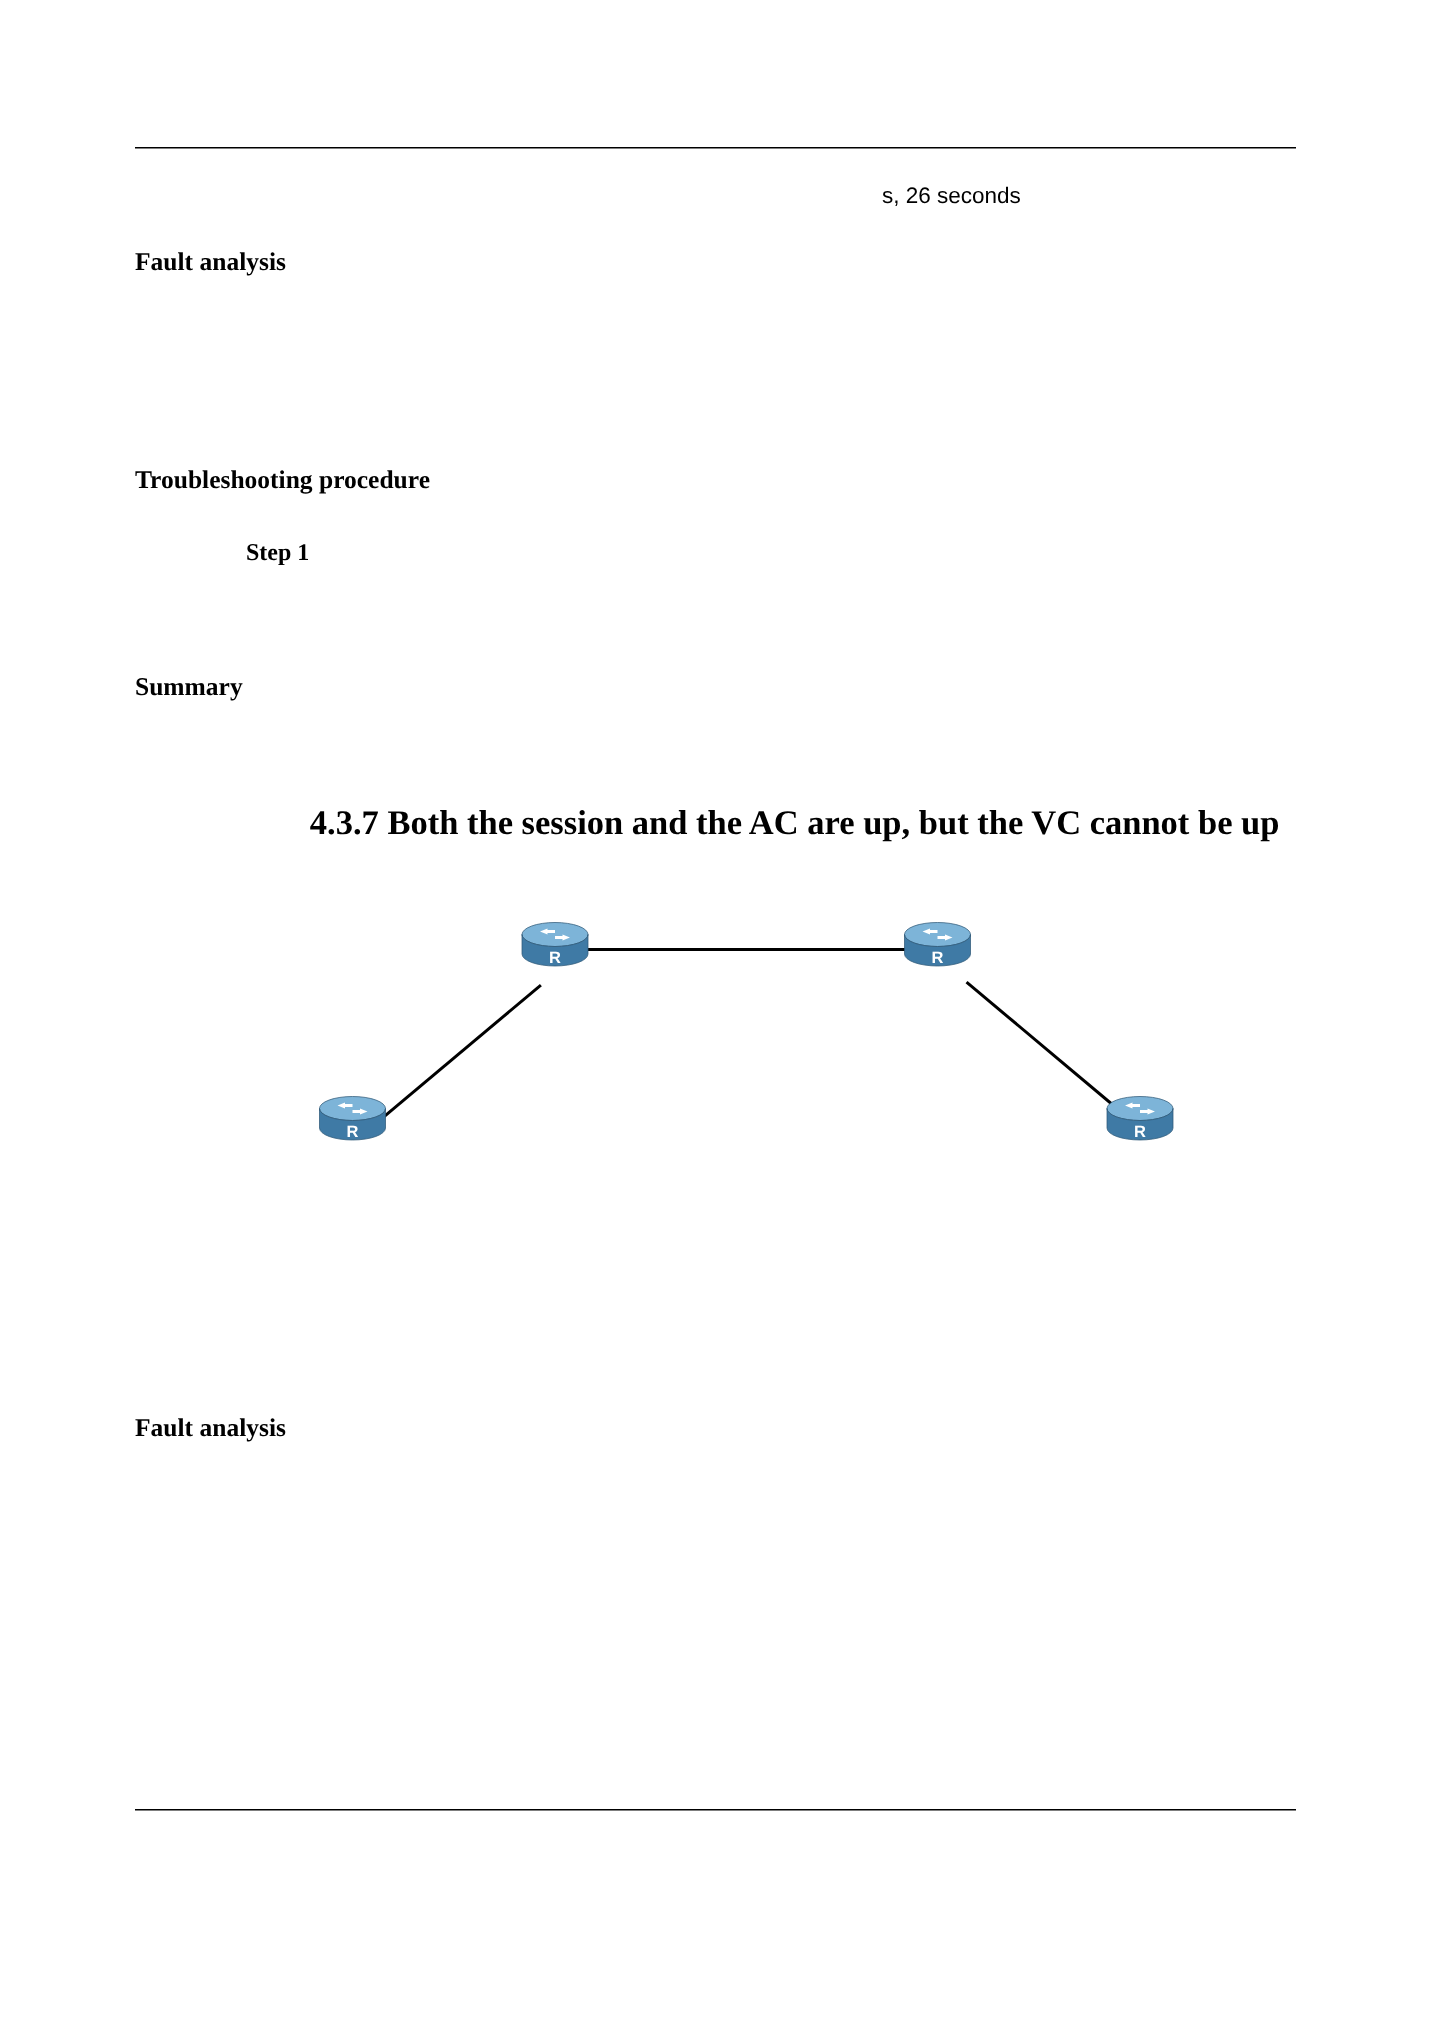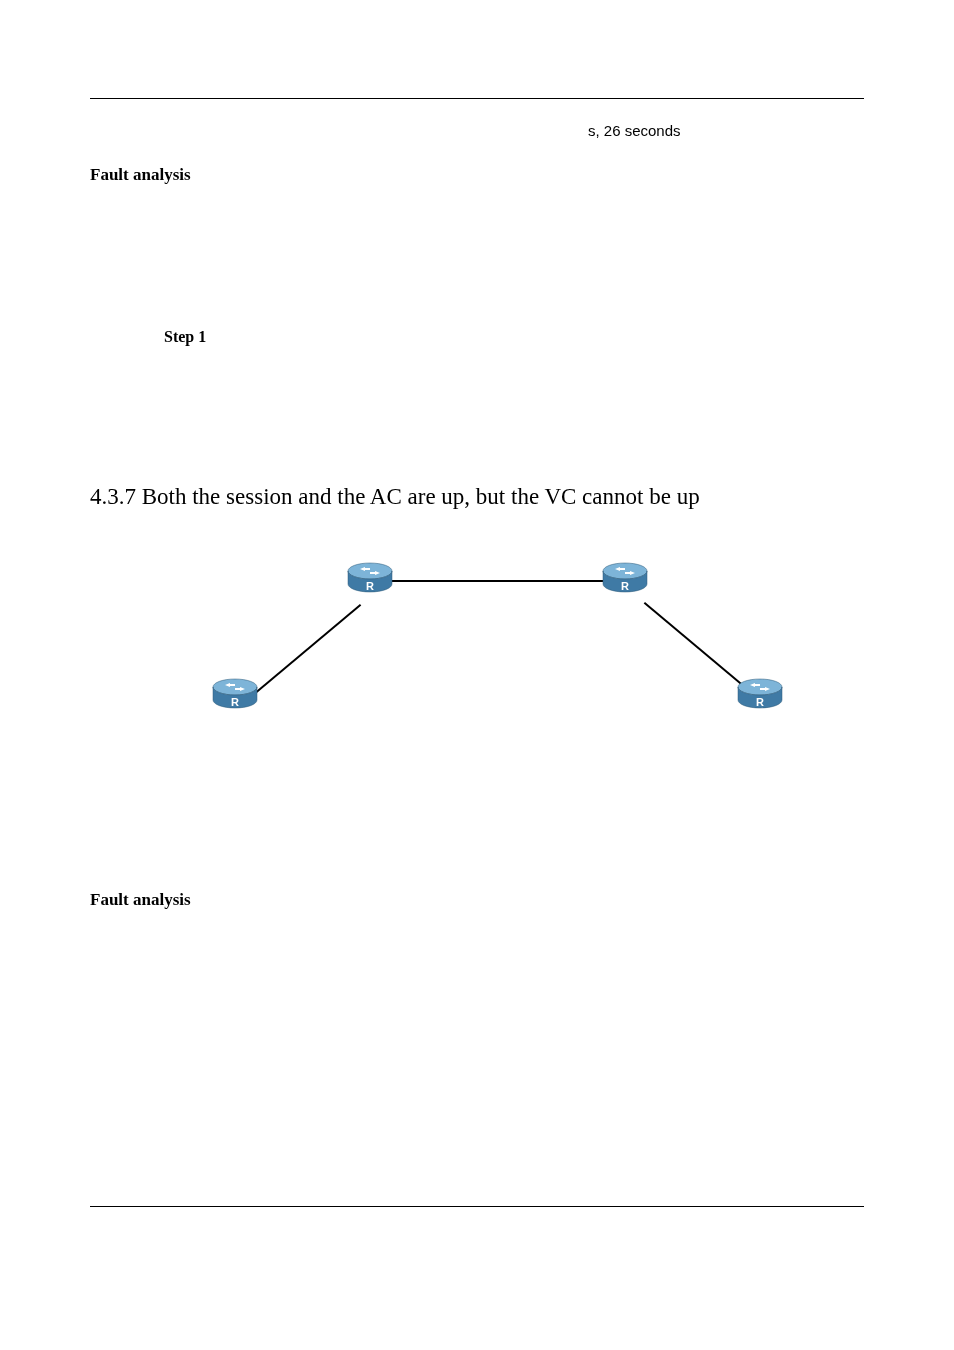--- a/index.html
+++ b/index.html
@@ -29,23 +29,24 @@
       margin-left: 498px;
       margin-top: 42px;
       margin-bottom: 26px;
     }
     .h3 {
       font-weight: bold;
       font-size: 17px;
       margin-bottom: 30px;
     }
     .h2 {
-      font-weight: normal;
+      font-weight: bold;
       font-size: 23px;
       margin-top: 68px;
+      text-align: right;
     }
     .gap-medium { height: 95px; }
     .gap-large { height: 95px; }
     .step-row {
       margin-left: 74px;
       margin-top: 18px;
     }
     .step-label {
       font-weight: bold;
       font-size: 16px;
@@ -80,27 +81,29 @@
 <div class="hr-bottom"></div>
 
 <div class="page">
 
   <div class="code-fragment">s, 26 seconds</div>
 
   <div class="h3">Fault analysis</div>
 
   <div class="gap-medium"></div>
 
+  <div class="h3">Troubleshooting procedure</div>
 
   <div class="step-row">
     <span class="step-label">Step 1</span>
   </div>
 
   <div class="gap-large" style="height:70px;"></div>
 
+  <div class="h3">Summary</div>
 
   <div class="h2">4.3.7 Both the session and the AC are up, but the VC cannot be up</div>
 
 
   <div class="diagram-area">
     <div class="link-line" style="left:300px; top:40px; width:225px;"></div>
     <div class="link-line" style="left:165px; top:152px; width:137px; transform:rotate(-40deg);"></div>
     <div class="link-line" style="left:555px; top:62px; width:137px; transform:rotate(40deg);"></div>
 
     <div class="router" style="left:255px; top:22px;">

